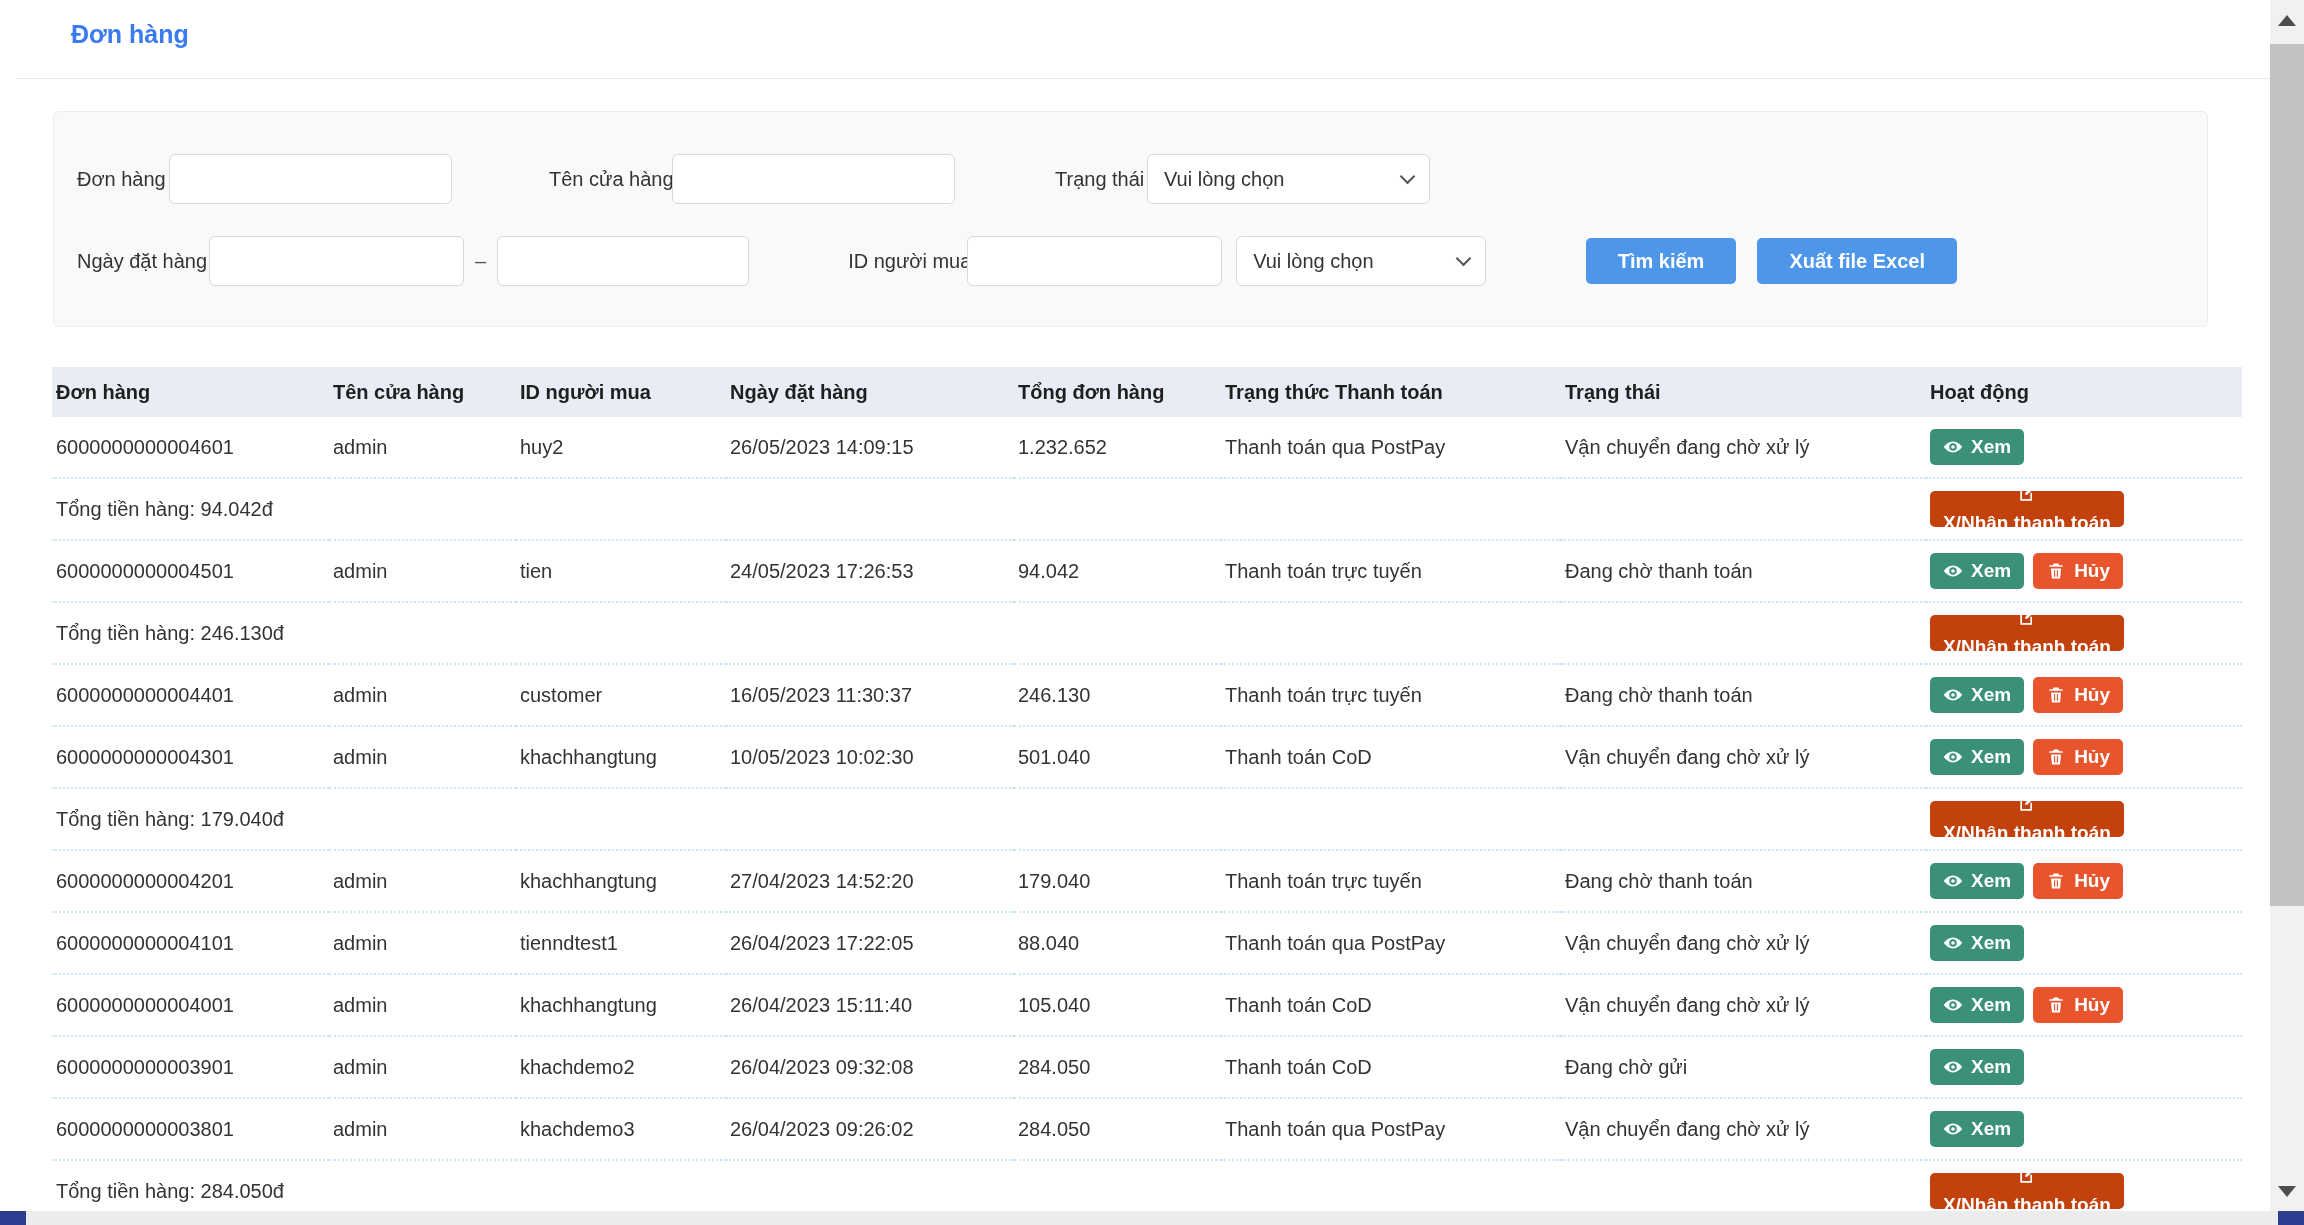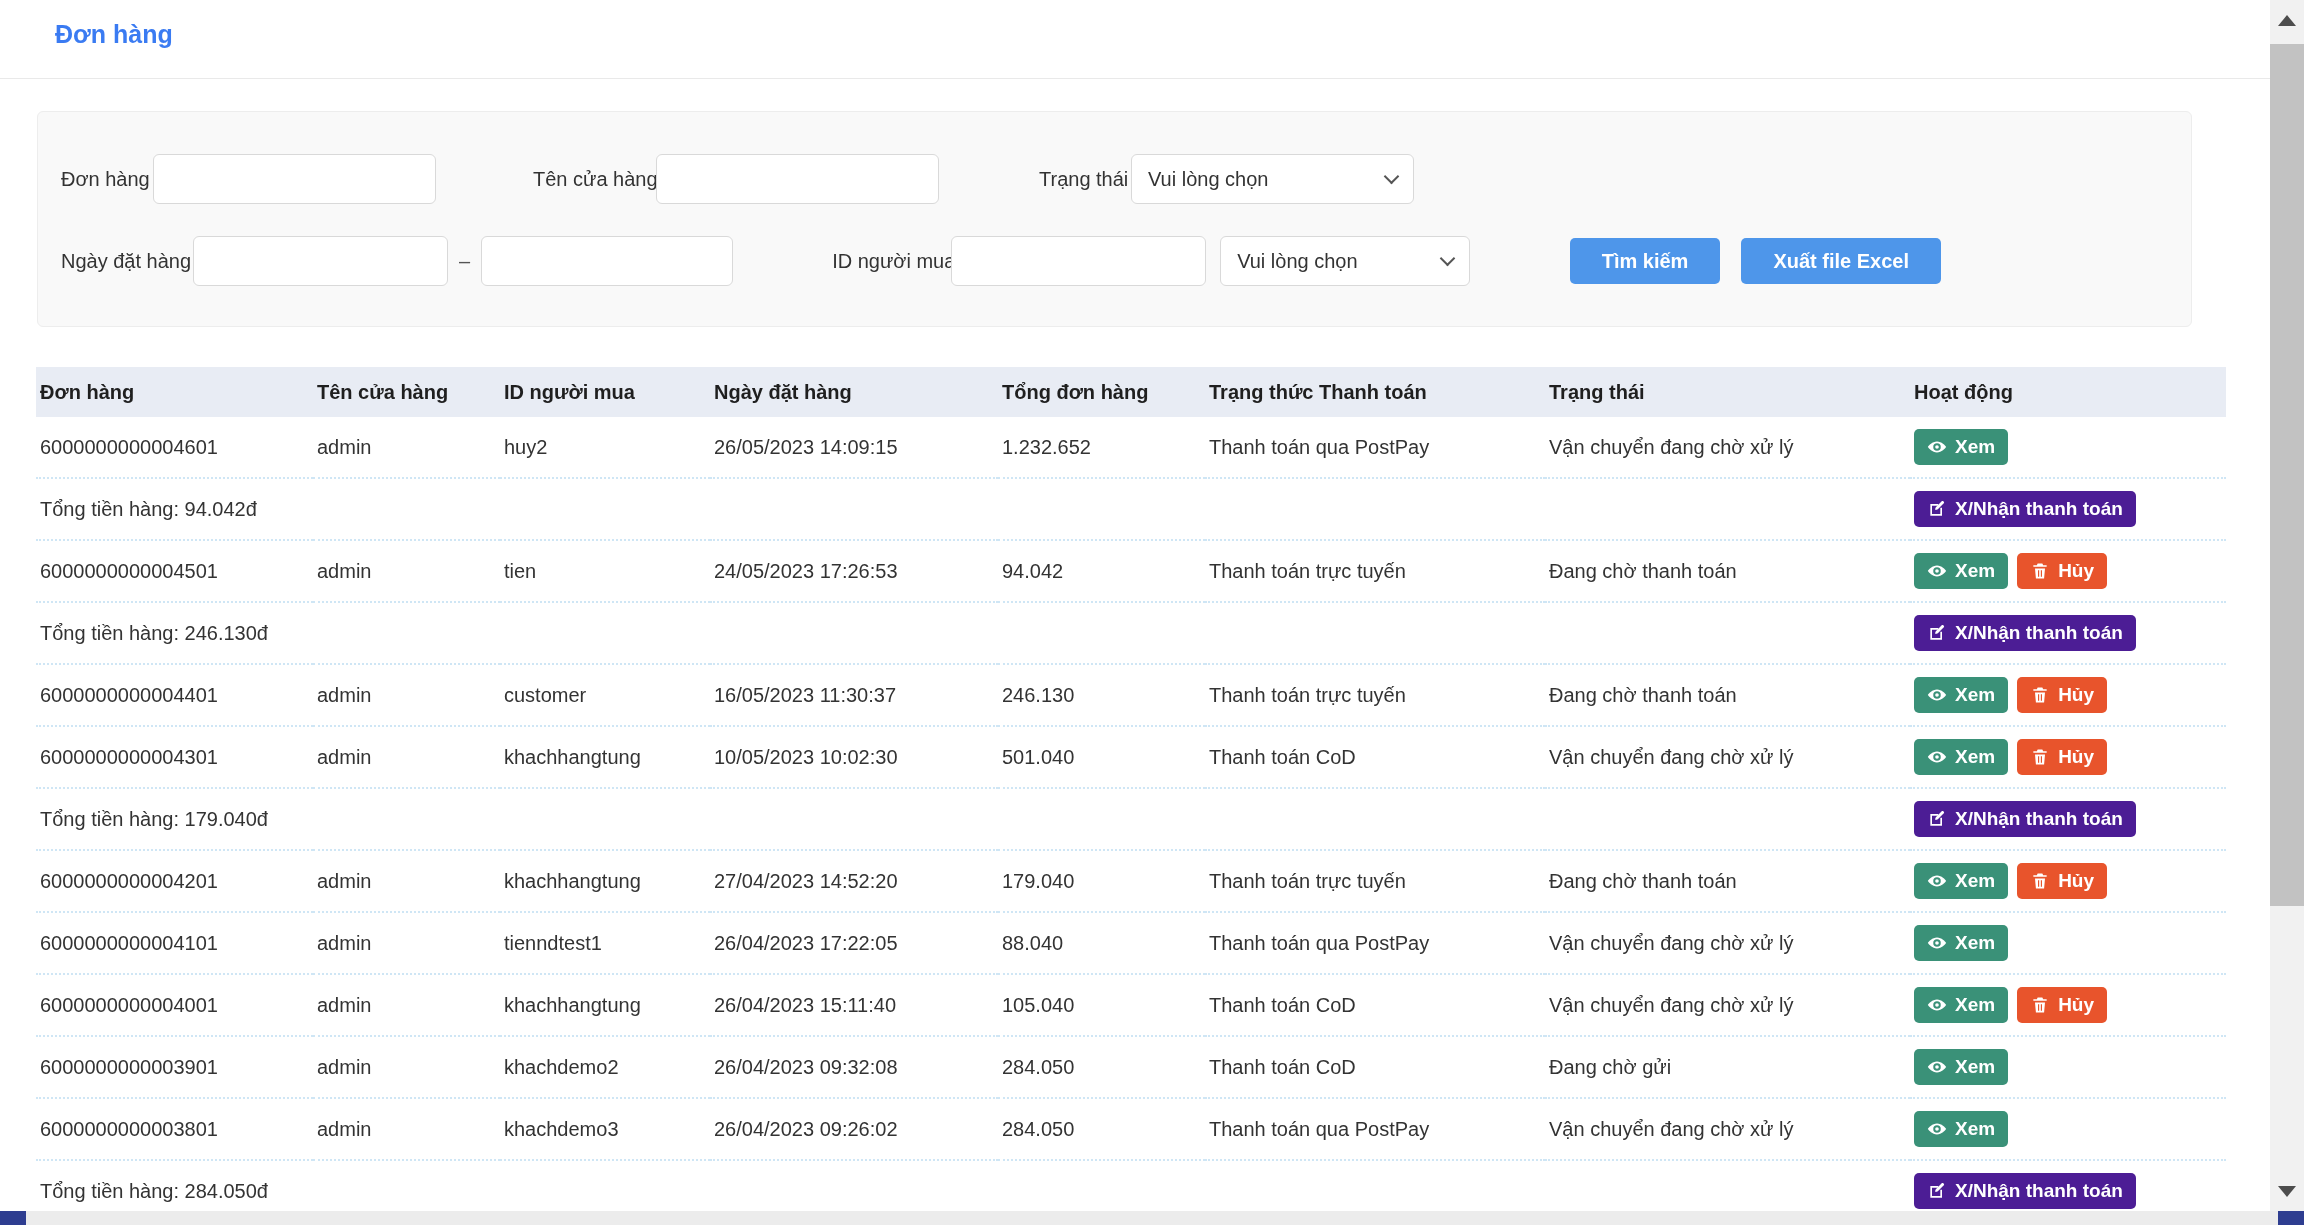--- a/index.html
+++ b/index.html
@@ -1,21 +1,21 @@
 <!DOCTYPE html>
 <html><head>
 <meta charset="utf-8">
 <style>
   * { box-sizing: border-box; }
   html,body { margin:0; padding:0; }
   body {
     width:2304px; height:1225px; position:relative; overflow:hidden;
     background:#fff; font-family:"Liberation Sans", sans-serif; color:#333;
   }
-  .viewport { position:absolute; left:0; top:0; width:2270px; height:1225px; }
+  .viewport { position:absolute; left:16px; top:0; width:2270px; height:1225px; }
 
   
   .page-header { height:79px; border-bottom:1px solid #e9e9e9; }
   .page-title { margin:0; padding:20px 0 0 55px; font-size:25px; font-weight:700; color:#3a7bf2; }
 
   
   .filter-panel {
     margin:32px 78px 0 37px; background:#f9f9f9; border:1px solid #ededed;
     border-radius:6px; padding:42px 0 40px;
   }
@@ -54,21 +54,21 @@
     background:#e8ecf4; height:50px; text-align:left; font-size:20px; font-weight:700;
     color:#1f1f1f; padding:0 8px 0 4px; white-space:nowrap;
   }
   .order-table td { font-size:20px; color:#333; padding:12px 8px 12px 4px; white-space:nowrap; overflow:hidden; }
   .order-table tbody tr { border-top:2px dotted #cfe6f5;margin-left:48px; }
   .order-table tbody tr:first-child { border-top:none; }
   .actions { display:flex; gap:9px; align-items:center; }
   .btn-sm { height:36px; padding:0 13px; font-size:19px; border-radius:5px; }
   .btn-view { background:#3a9178; }
   .btn-cancel { background:#e8542c; }
-  .btn-receive { background:#4c1d95; }
+  .btn-receive { background:#c2410c;flex-direction:column; }
   .ico { display:inline-flex; }
   .ico svg { width:20px; height:20px; display:block; }
 
   
   .vscroll { position:absolute; right:0; top:0; width:34px; height:1211px; background:#f1f1f1; }
   .vs-btn { position:absolute; left:0; width:34px; height:40px; display:flex; align-items:center; justify-content:center; }
   .vs-up { top:0; } .vs-down { bottom:0; }
   .tri-up { width:0; height:0; border-left:9px solid transparent; border-right:9px solid transparent; border-bottom:11px solid #4d4d4d; }
   .tri-down { width:0; height:0; border-left:9px solid transparent; border-right:9px solid transparent; border-top:11px solid #4d4d4d; }
   .vs-thumb { position:absolute; top:44px; left:0; width:34px; height:862px; background:#c2c2c2; }

